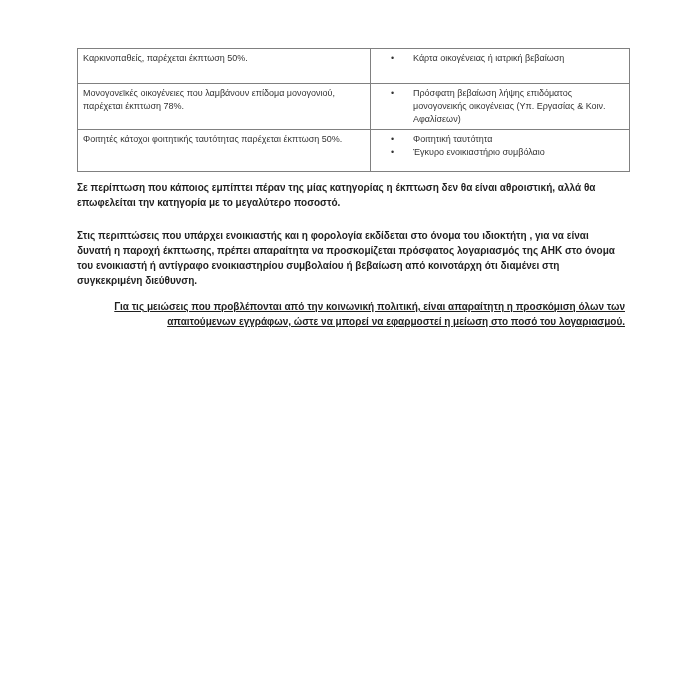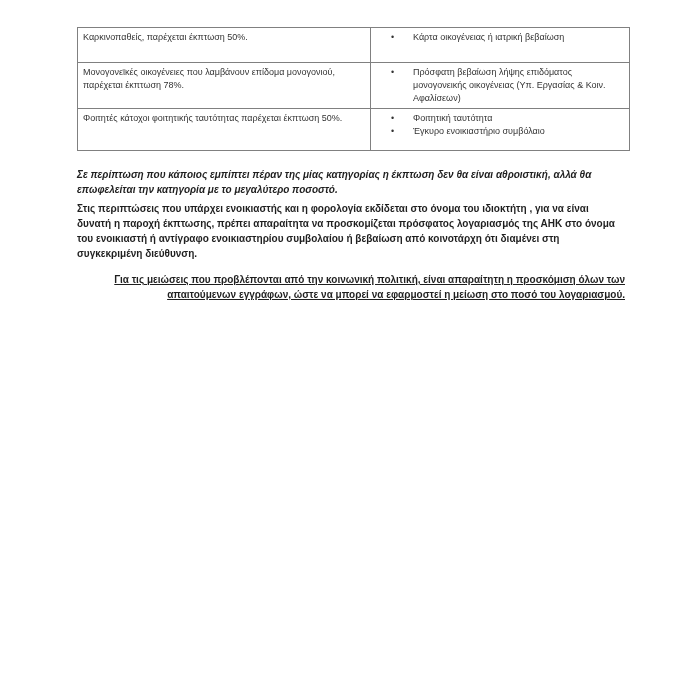--- a/index.html
+++ b/index.html
@@ -8,21 +8,21 @@
     width: 700px;
     height: 700px;
     background: #ffffff;
     font-family: "Liberation Sans", sans-serif;
     color: #262626;
     overflow: hidden;
   }
   .content {
     position: absolute;
     left: 77px;
-    top: 27px;
+    top: 48px;
     width: 553px;
   }
   table.doc-table {
     border-collapse: collapse;
     width: 553px;
     table-layout: fixed;
   }
   table.doc-table td {
     border: 1px solid #808080;
     vertical-align: top;
@@ -59,22 +59,22 @@
   ul.bullet-list .li-text {
     flex: 1 1 auto;
   }
   .para {
     font-size: 10px;
     font-weight: bold;
     line-height: 15px;
     color: #1f1f1f;
     width: 548px;
   }
-  .para-1 { margin-top: 16px; font-style: italic; }
-  .para-2 { margin-top: 4px; }
+  .para-1 { margin-top: 8px; }
+  .para-2 { margin-top: 18px; }
   .para-3 { margin-top: 11px; }
   .para.underlined { text-decoration: underline; text-align: right; }
 </style>
 </head>
 <body>
 
 <div class="page">
   <div class="content">
 
     <table class="doc-table">

